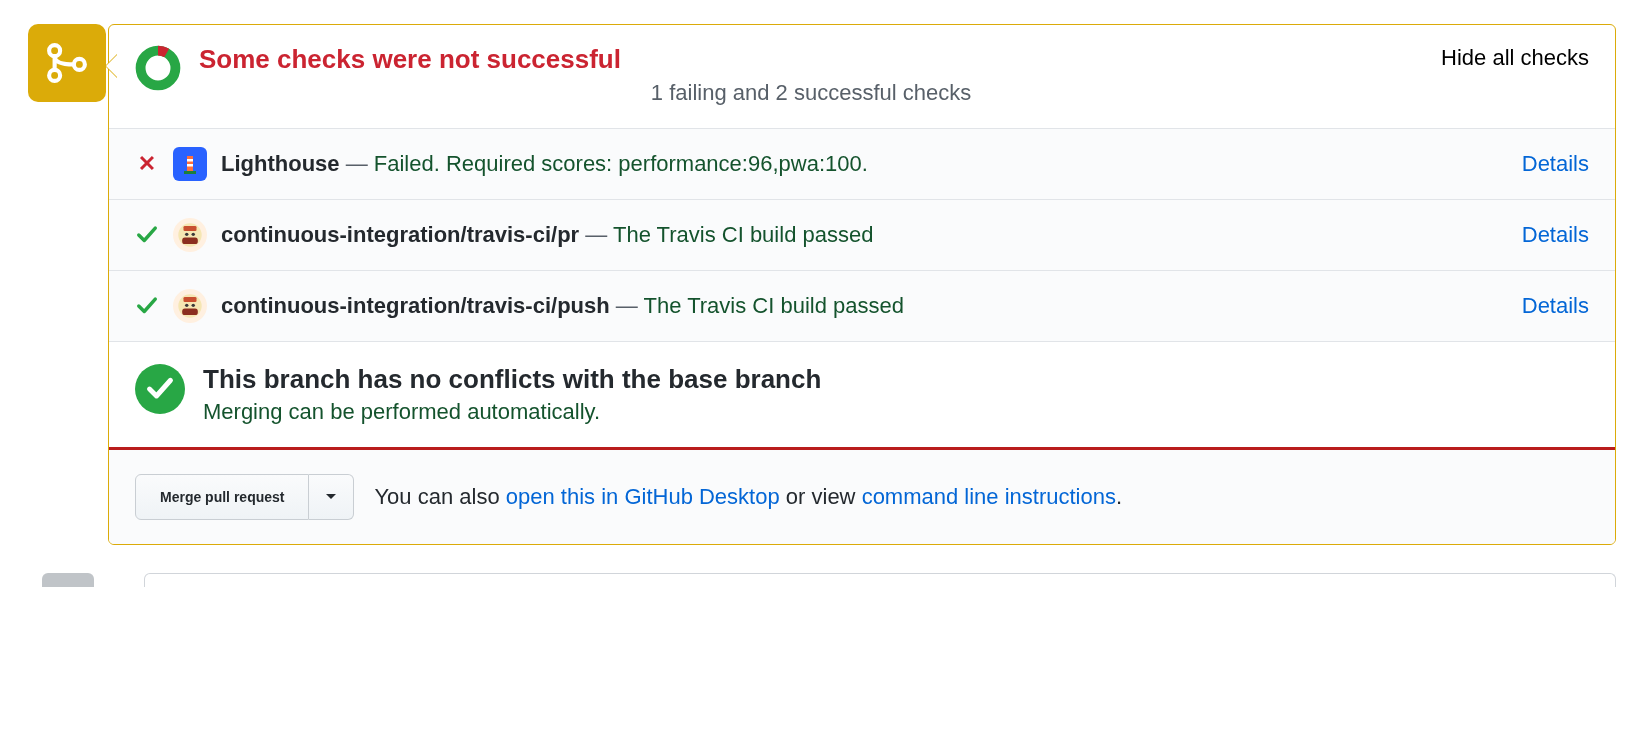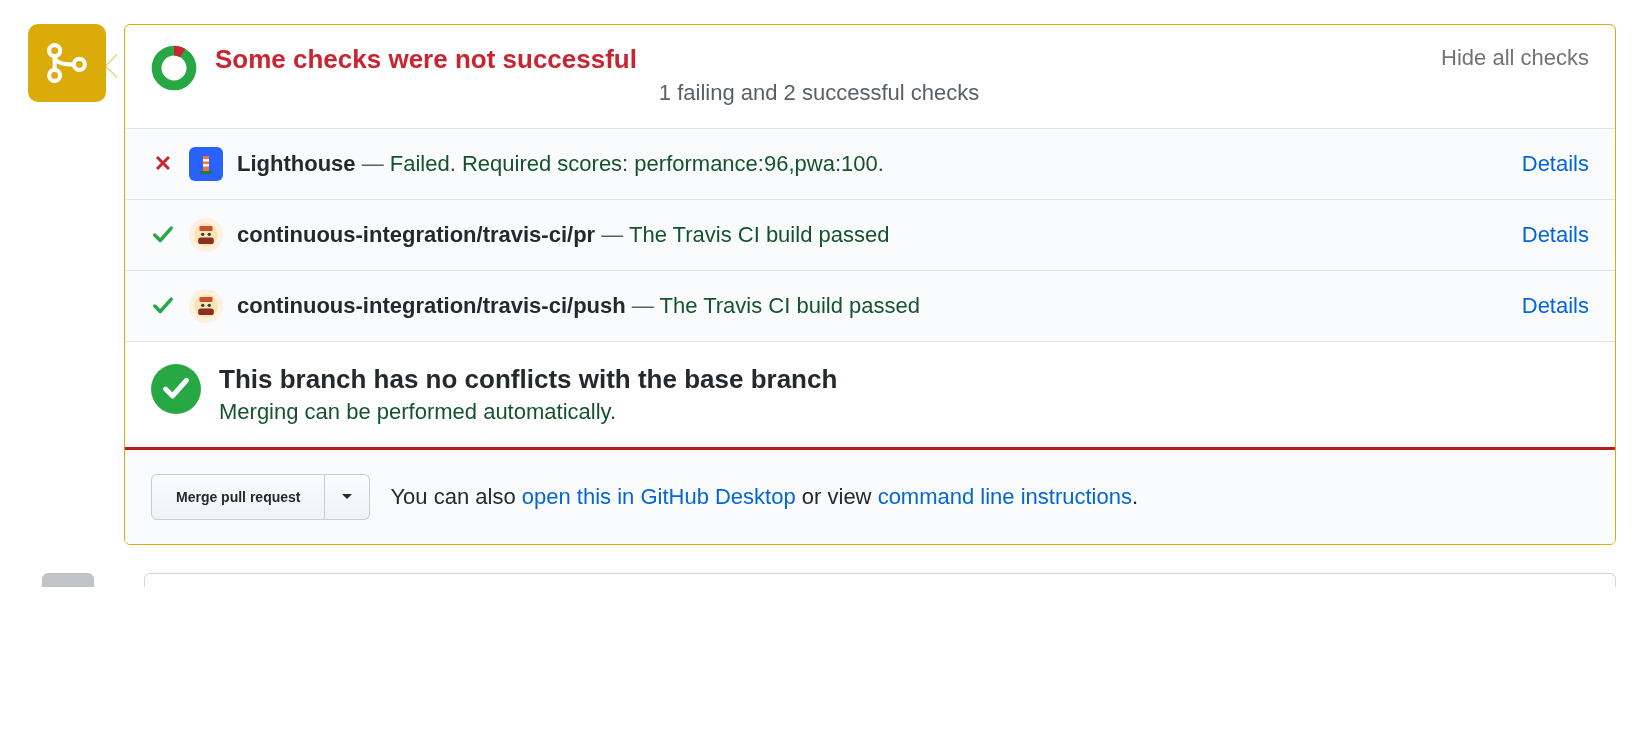--- a/index.html
+++ b/index.html
@@ -6,21 +6,21 @@
     body {
       font-family: -apple-system, BlinkMacSystemFont, "Segoe UI", Helvetica, Arial, sans-serif;
       background: #fff;
       padding: 24px 28px;
       font-size: 16px;
       color: #24292e;
     }
     .container {
       display: flex;
       align-items: flex-start;
-      gap: 18px;
+      gap: 2px;
     }
     .timeline-badge {
       width: 78px;
       height: 78px;
       background: #dbab09;
       border-radius: 10px;
       display: flex;
       align-items: center;
       justify-content: center;
       flex-shrink: 0;
@@ -59,21 +59,21 @@
       color: #cb2431;
       line-height: 1.1;
       margin-bottom: 6px;
     }
     .status-sub {
       font-size: 22px;
       color: #586069;
       text-align: center;
     }
     .hide-link {
-      color: #737373;
+      color: #000000;
       font-size: 22px;
       cursor: pointer;
       white-space: nowrap;
     }
     .check-row {
       display: flex;
       align-items: center;
       padding: 18px 26px;
       gap: 14px;
       background: #fafbfc;

